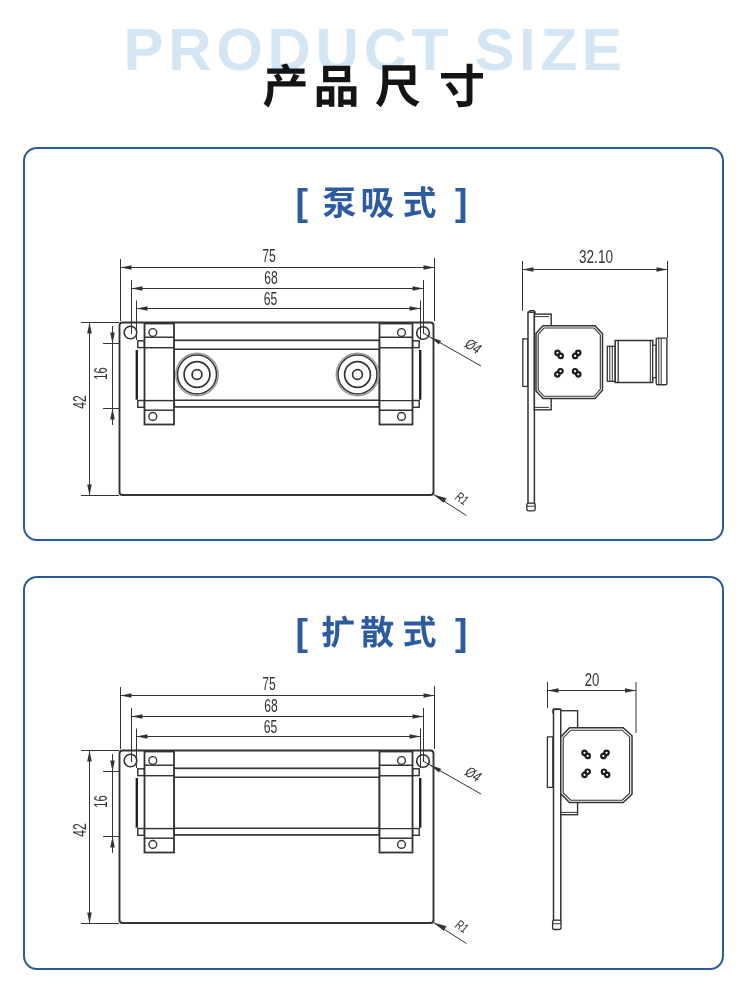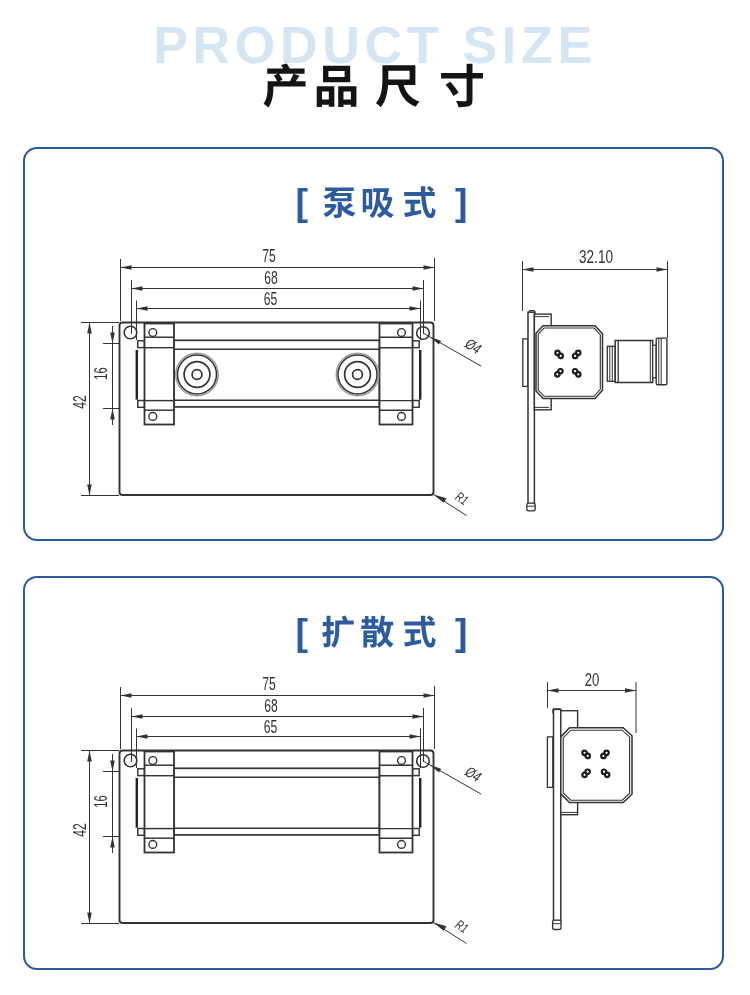--- a/index.html
+++ b/index.html
@@ -1,19 +1,19 @@
 <!DOCTYPE html>
 <html><head>
 <meta charset="utf-8">
 <style>
   html,body{margin:0;padding:0;}
   body{width:750px;height:995px;background:#ffffff;position:relative;overflow:hidden;
        font-family:"Liberation Sans",sans-serif;}
   .ptitle{position:absolute;left:0;top:15px;width:750px;text-align:center;
-          font-size:52px;font-weight:bold;color:#d4e6f3;letter-spacing:4.7px;}
+          font-size:60px;font-weight:bold;color:#d4e6f3;letter-spacing:4.7px;}
   .card{position:absolute;left:23.3px;width:696.4px;border:2.5px solid #2a5a9b;
         border-radius:14px;background:transparent;}
   svg{position:absolute;left:0;top:0;}
   svg text{font-family:"Liberation Sans",sans-serif;fill:#333333;}
 </style>
 </head>
 <body>
 <div class="ptitle">PRODUCT SIZE</div>
 <div class="card" style="top:146.6px;height:390.6px;"></div>
 <div class="card" style="top:575.6px;height:390.6px;"></div>

